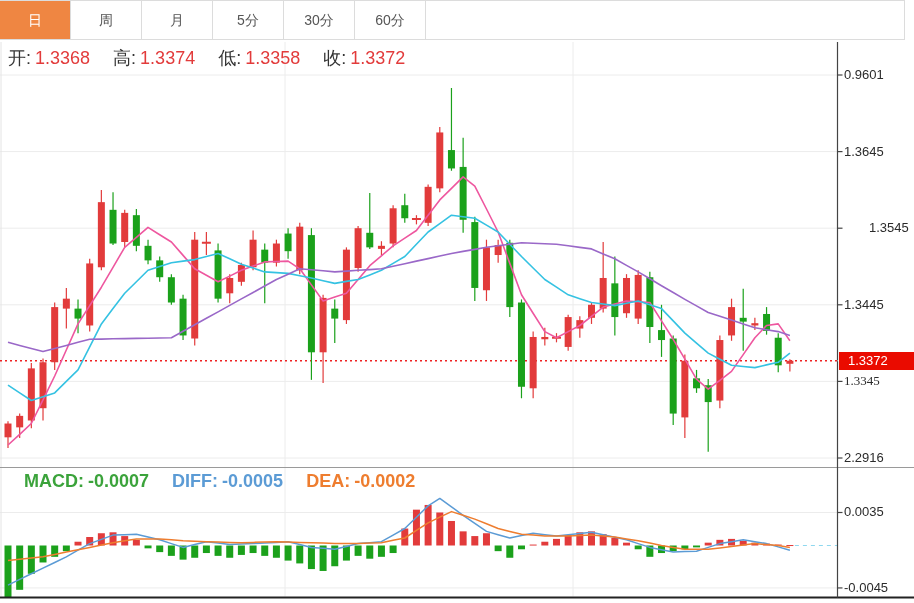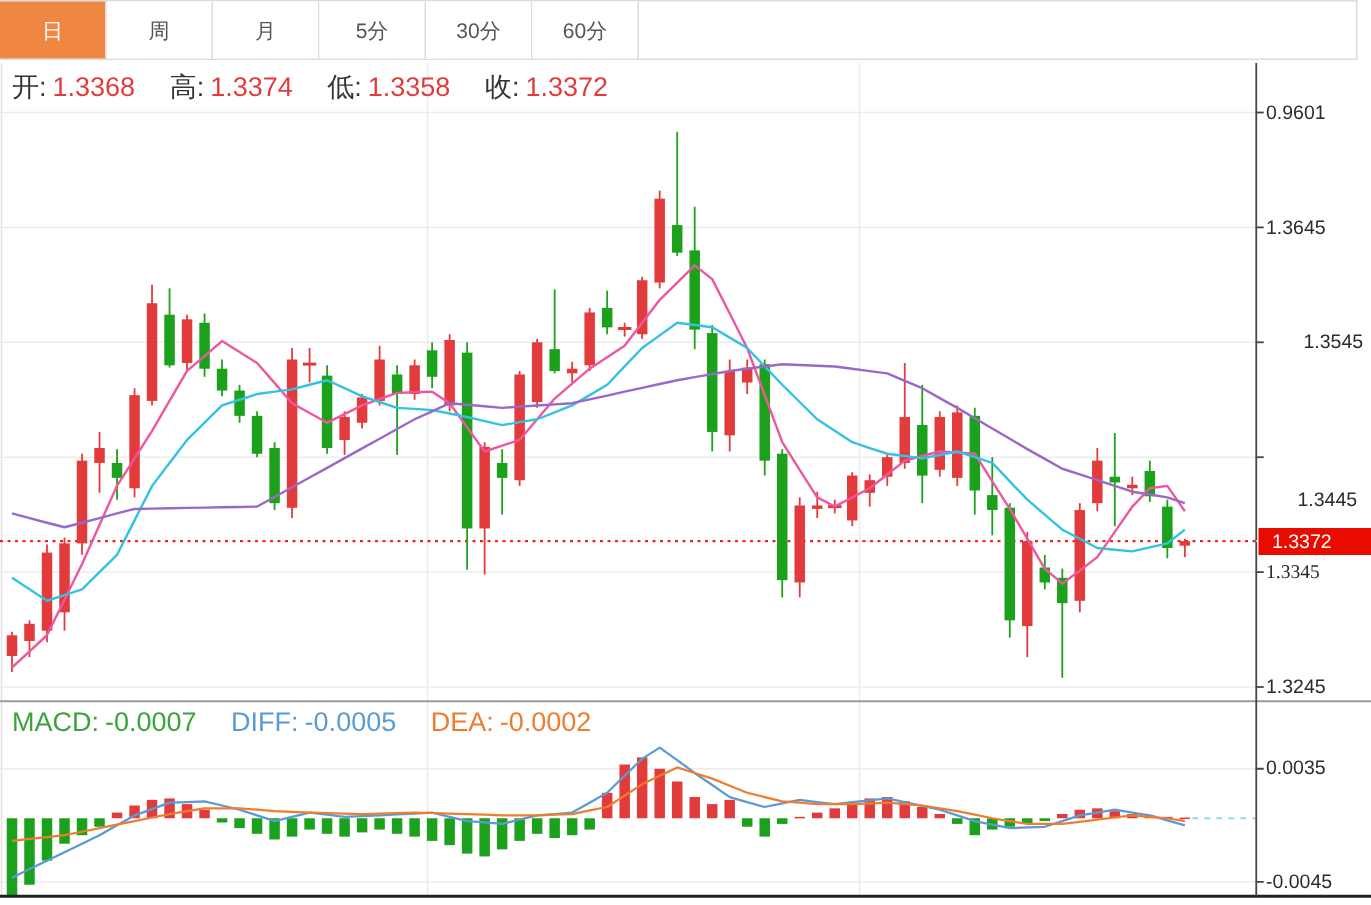--- a/index.html
+++ b/index.html
@@ -284,31 +284,31 @@
     </svg>
 
   <div class="legend" style="left:8px;top:46px;color:#333;">
     <span>开:</span><span style="color:#e23b3b;margin-right:0;">1.3368</span><span class="gap"></span>
     <span>高:</span><span style="color:#e23b3b;margin-right:0;">1.3374</span><span class="gap"></span>
     <span>低:</span><span style="color:#e23b3b;margin-right:0;">1.3358</span><span class="gap"></span>
     <span>收:</span><span style="color:#e23b3b;margin-right:0;">1.3372</span>
   </div>
 
 
-  <div class="legend" style="left:8px;top:471px;">
+  <div class="legend" style="left:24px;top:471px;font-weight:bold;">
     <span style="color:#3ba33b;">MACD:</span><span style="color:#3ba33b;margin-right:0;">-0.0007</span><span class="gap"></span>
     <span style="color:#5b9bd5;">DIFF:</span><span style="color:#5b9bd5;margin-right:0;">-0.0005</span><span class="gap"></span>
     <span style="color:#ee7d2f;">DEA:</span><span style="color:#ee7d2f;margin-right:0;">-0.0002</span>
   </div>
 
   <div id="axis-labels">
       <div class="axis-label" style="left: 844px; top: 67px;">0.9601</div>
       <div class="axis-label" style="left: 844px; top: 143.6px;">1.3645</div>
       <div class="axis-label" style="left: 869px; top: 220.2px;">1.3545</div>
-      <div class="axis-label" style="left: 865px; top: 296.8px; margin-top: 28px;">1.3445</div>
+      <div class="axis-label" style="left: 844px; top: 296.8px;">1.3445</div>
       <div class="axis-label" style="left: 844px; top: 373.4px; font-family: Liberation Serif, serif;">1.3345</div>
-      <div class="axis-label" style="left: 844px; top: 450px;">1.3245</div>
+      <div class="axis-label" style="left: 844px; top: 450px;">2.2916</div>
       <div class="axis-label" style="left: 844px; top: 504.495px;">0.0035</div>
       <div class="axis-label" style="left: 844px; top: 579.935px;">-0.0045</div>
     </div>
 
   <div class="price-badge">1.3372</div>
 </div>
 
 </body></html>

